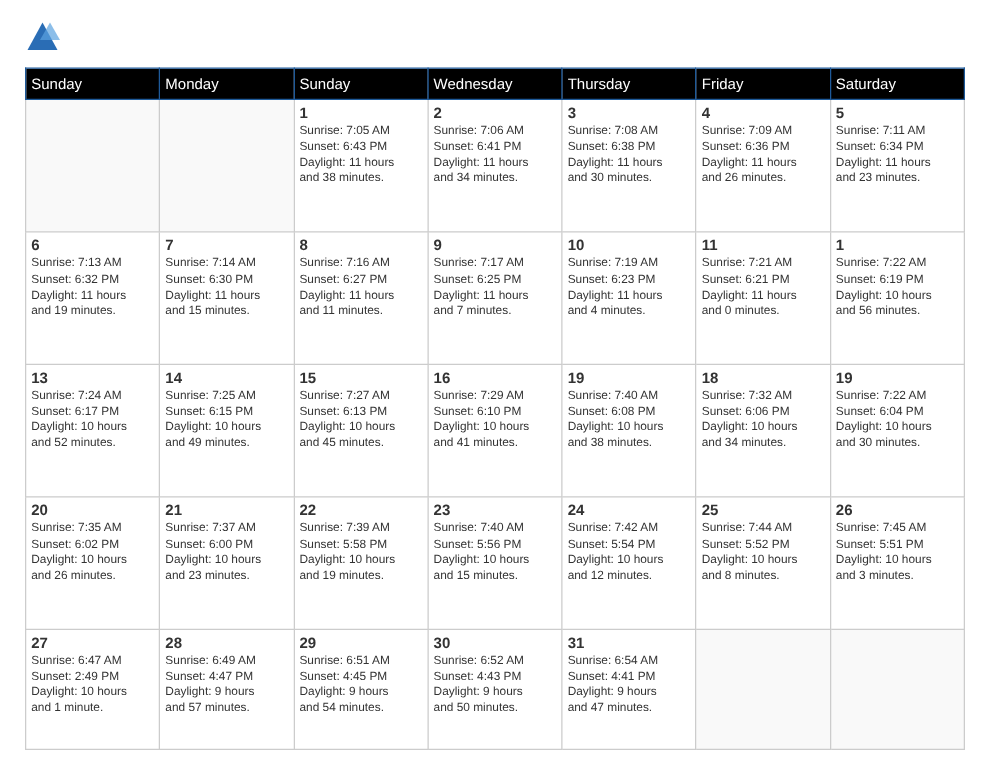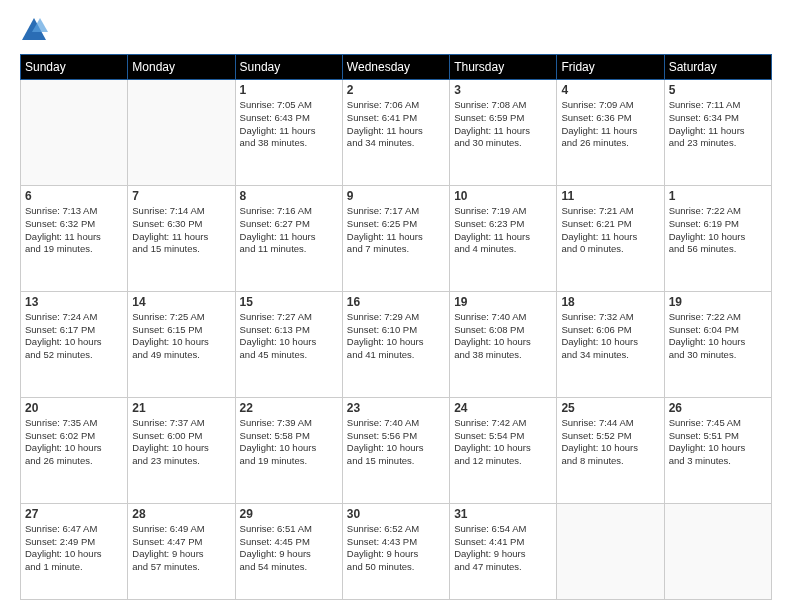--- a/index.html
+++ b/index.html
@@ -151,21 +151,21 @@
           <td>
             <span class="day-num">2</span>
             <span class="cell-line">Sunrise: 7:06 AM</span>
             <span class="cell-line">Sunset: 6:41 PM</span>
             <span class="cell-line">Daylight: 11 hours</span>
             <span class="cell-line">and 34 minutes.</span>
           </td>
           <td>
             <span class="day-num">3</span>
             <span class="cell-line">Sunrise: 7:08 AM</span>
-            <span class="cell-line">Sunset: 6:59 PM</span>
+            <span class="cell-line">Sunset: 6:38 PM</span>
             <span class="cell-line">Daylight: 11 hours</span>
             <span class="cell-line">and 30 minutes.</span>
           </td>
           <td>
             <span class="day-num">4</span>
             <span class="cell-line">Sunrise: 7:09 AM</span>
             <span class="cell-line">Sunset: 6:36 PM</span>
             <span class="cell-line">Daylight: 11 hours</span>
             <span class="cell-line">and 26 minutes.</span>
           </td>

